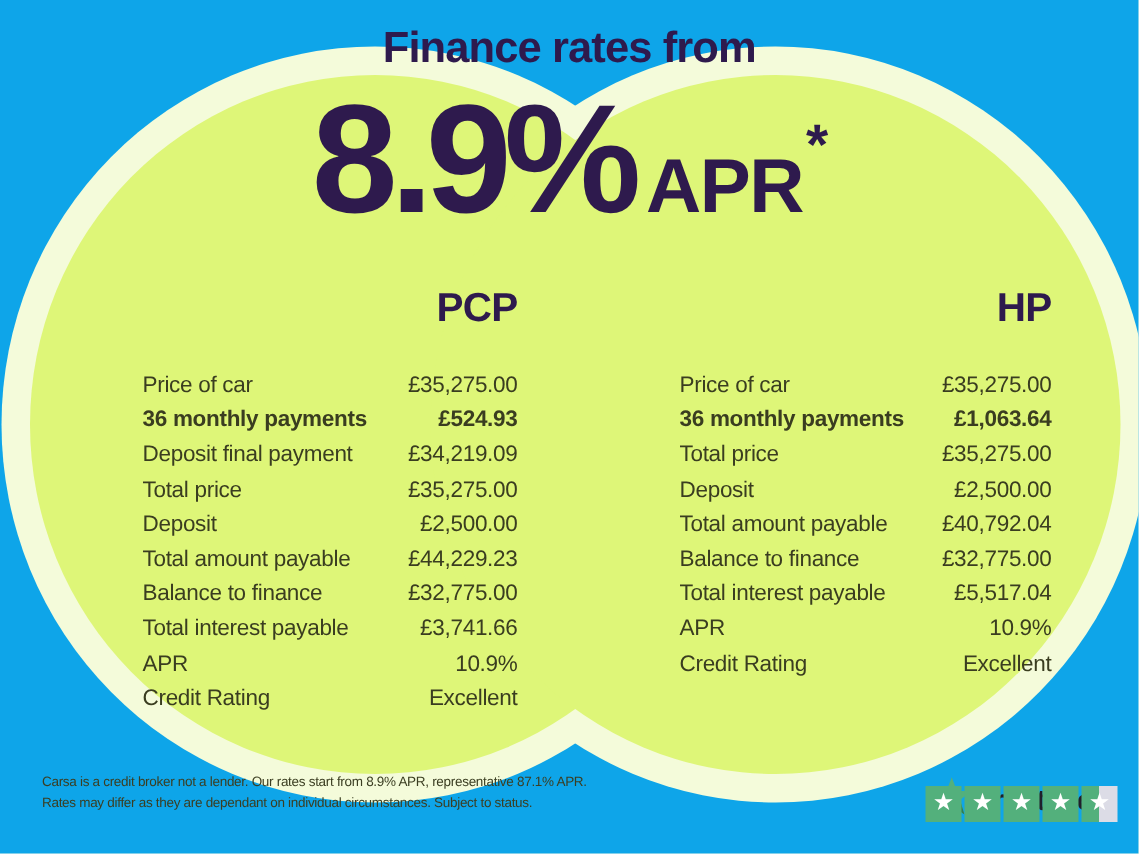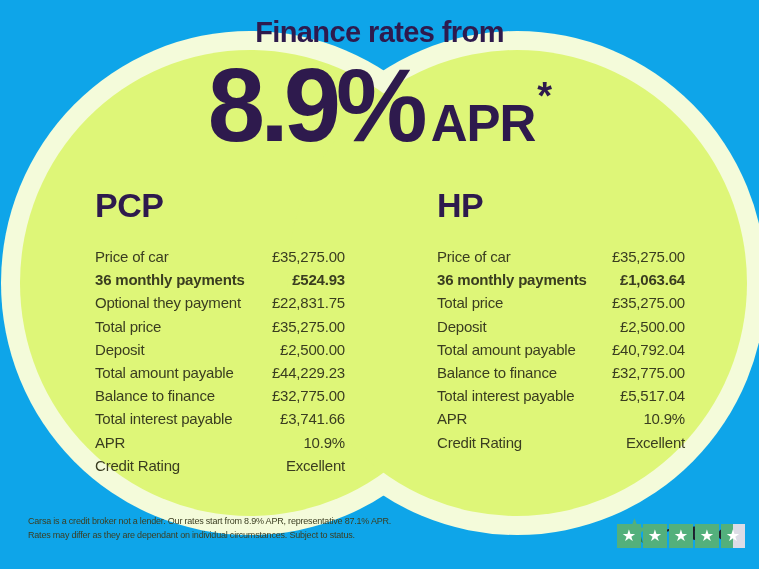--- a/index.html
+++ b/index.html
@@ -41,23 +41,23 @@
   }
   .rate-suffix {
     font-size:51px; font-weight:800; letter-spacing:-1px; margin-left:8px;
   }
   .rate-asterisk {
     font-size:38px; font-weight:800; position:relative; top:-0.85em; margin-left:2px;
   }
 
   .fin-col { position:absolute; top:185px; }
   .col-pcp { left:95px;  width:250px; }
-  .col-hp  { left:437px; width:248px; }
+  .col-hp  { left:453px; width:248px; }
   .col-heading {
-    text-align:left; font-size:34px; font-weight:800;
+    text-align:right; font-size:27px; font-weight:800;
     color:#2e1a4d; line-height:40px; letter-spacing:-0.5px;
   }
   .rows { margin-top:20px; }
   .frow {
     display:flex; justify-content:space-between; align-items:center;
     height:23.2px; font-size:15px; letter-spacing:-0.2px; color:#3a3d20;
   }
   .frow .flabel { text-align:left; }
   .frow .fvalue { text-align:right; }
   .frow.bold { font-weight:700;justify-content:space-between; }
@@ -112,22 +112,22 @@
       <div class="rows">
         <div class="frow">
             <span class="flabel">Price of car</span>
             <span class="fvalue">£35,275.00</span>
           </div>
         <div class="frow bold">
             <span class="flabel">36 monthly payments</span>
             <span class="fvalue">£524.93</span>
           </div>
         <div class="frow">
-            <span class="flabel">Optional they payment</span>
-            <span class="fvalue">£22,831.75</span>
+            <span class="flabel">Deposit final payment</span>
+            <span class="fvalue">£34,219.09</span>
           </div>
         <div class="frow">
             <span class="flabel">Total price</span>
             <span class="fvalue">£35,275.00</span>
           </div>
         <div class="frow">
             <span class="flabel">Deposit</span>
             <span class="fvalue">£2,500.00</span>
           </div>
         <div class="frow">

